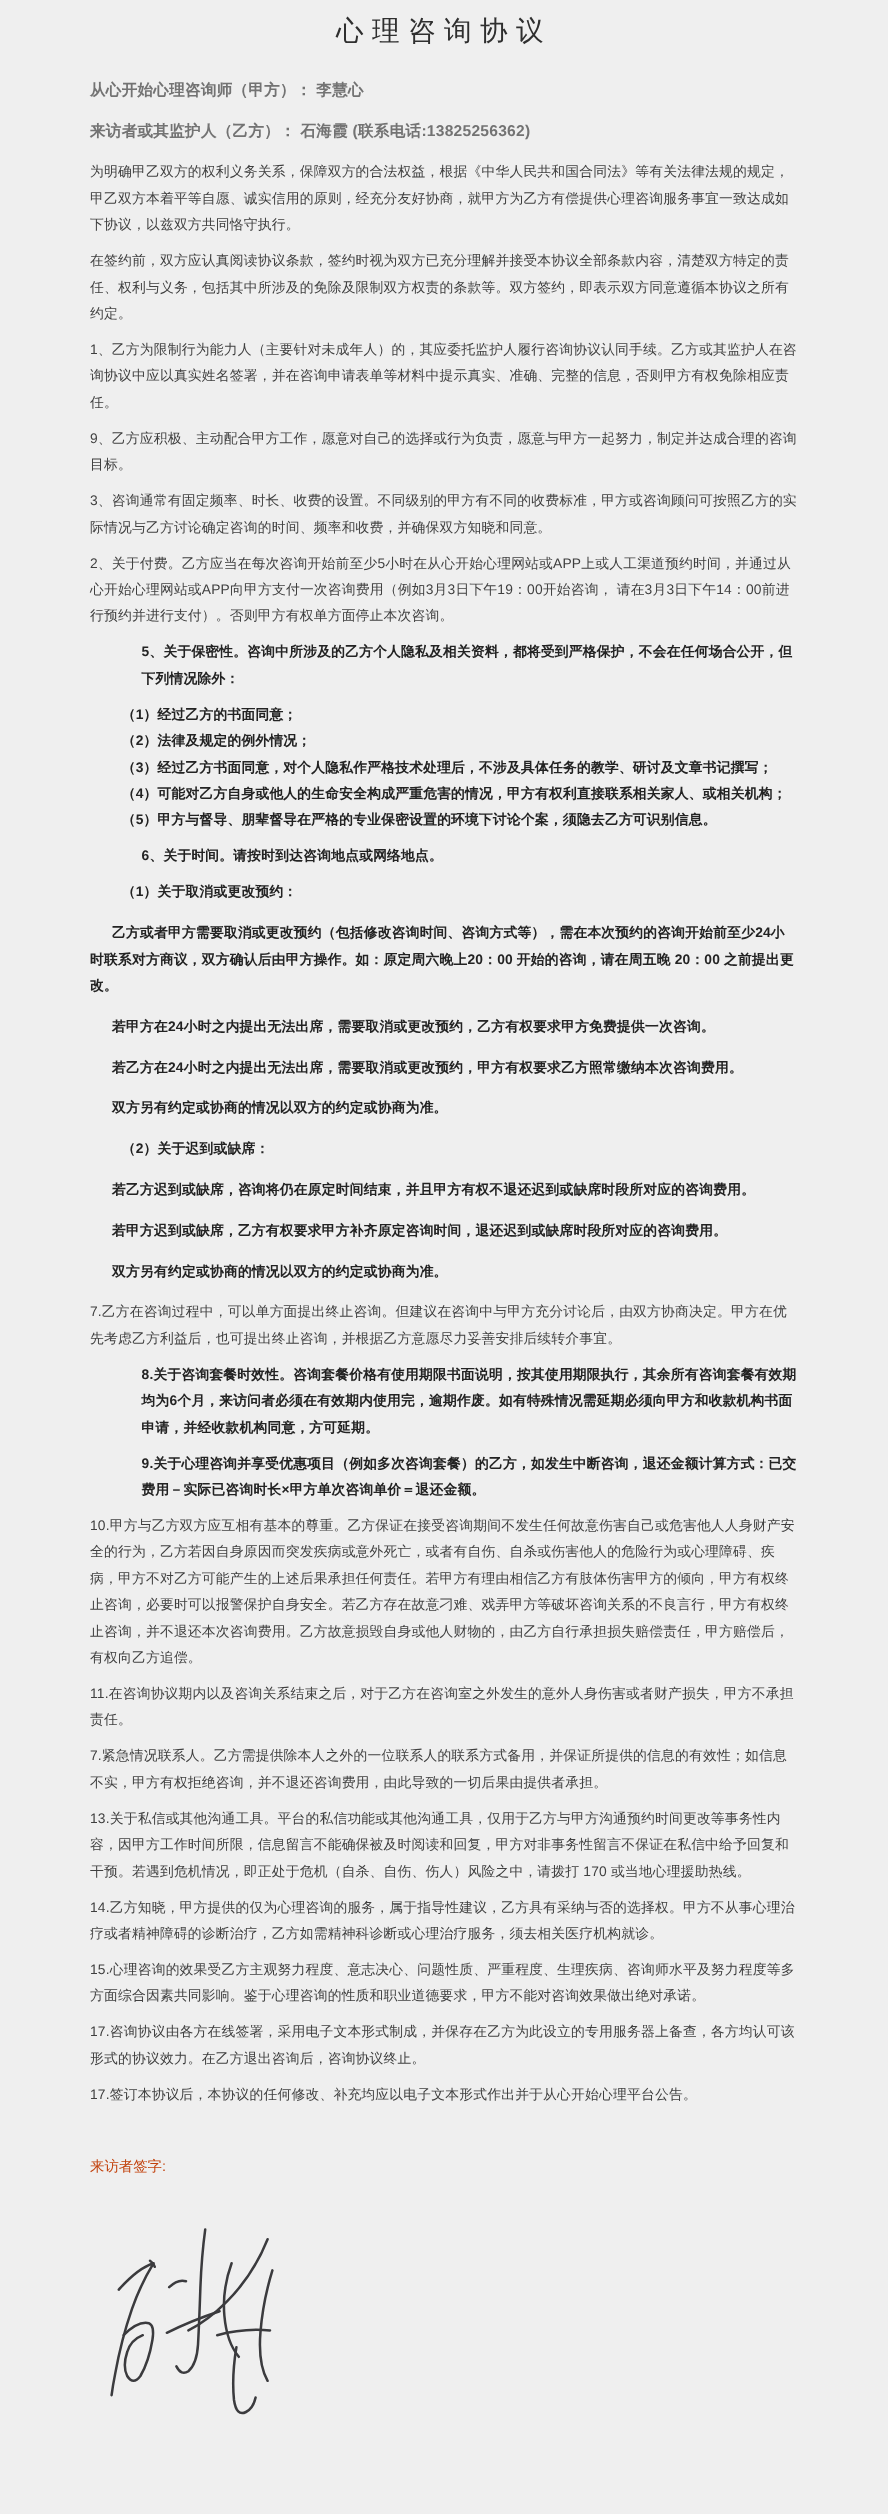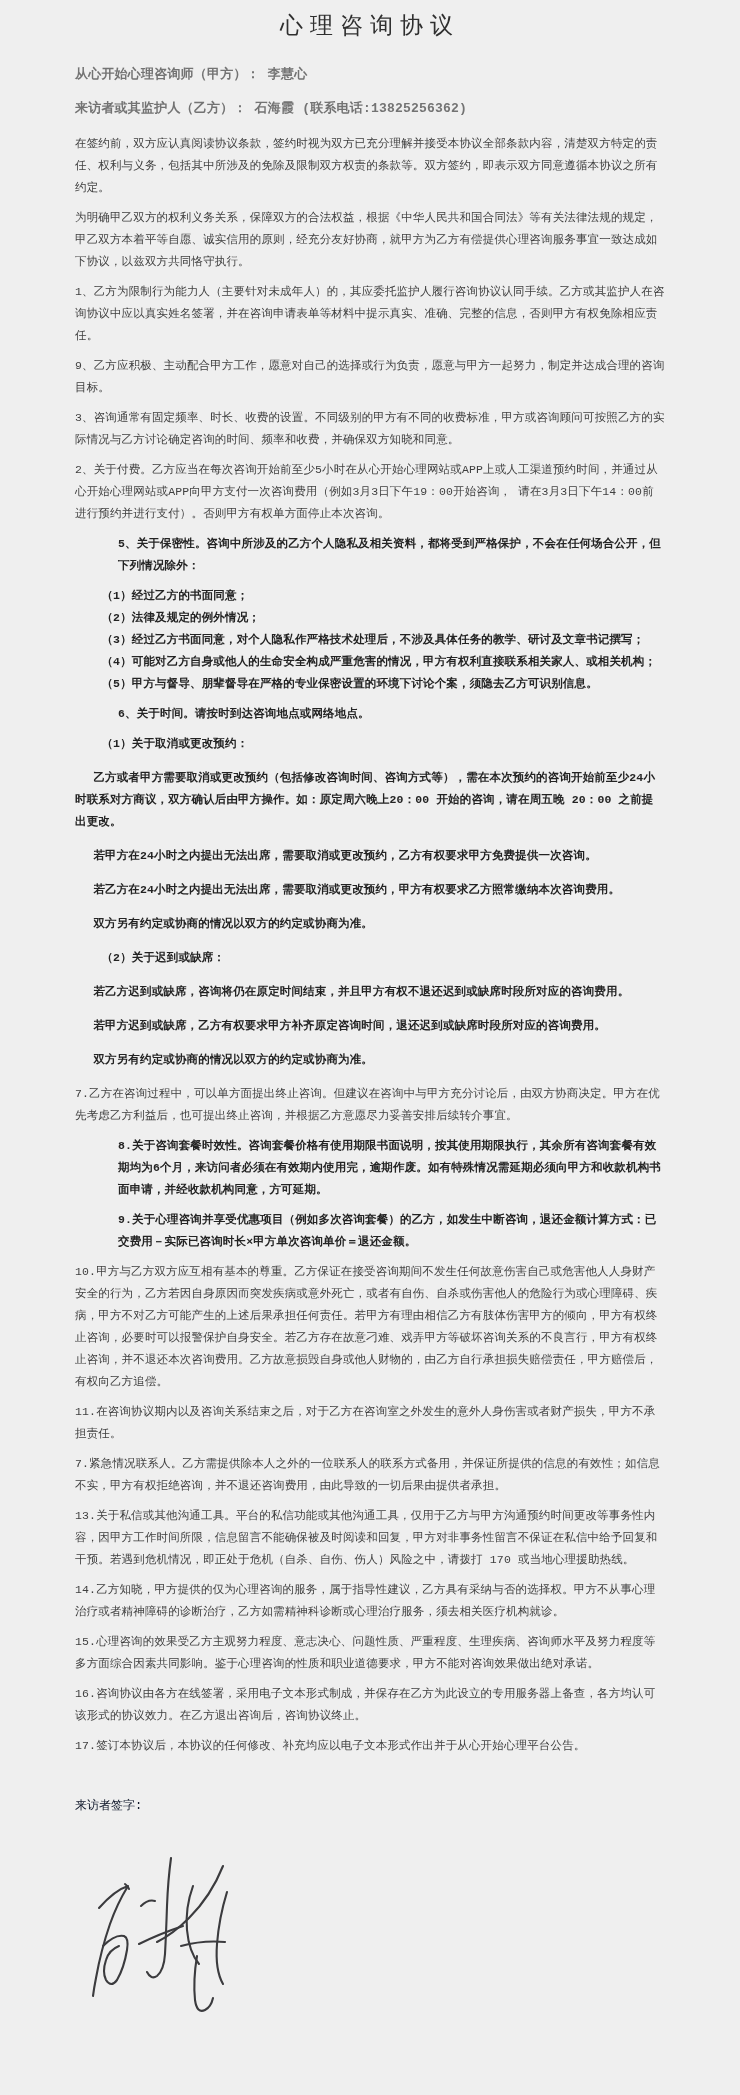--- a/index.html
+++ b/index.html
@@ -5,21 +5,21 @@
   html, body { margin: 0; padding: 0; }
   body {
     width: 740px;
     height: 2095px;
     overflow: hidden;
     background: #efefef;
     font-family: "Liberation Sans", "DejaVu Sans", sans-serif;
     color: #3f3f3f;
     position: relative;
   }
-  .doc { padding: 6px 75px 0 75px; font-family: Liberation Mono, monospace; }
+  .doc { padding: 6px 75px 0 75px; }
   .title {
     text-align: center;
     font-size: 23px;
     font-weight: 500;
     letter-spacing: 7px;
     color: #2f2f2f;
     margin: 4px 0 24px 0;
   }
   .party {
     font-weight: bold;
@@ -38,21 +38,21 @@
   }
   .para.bold {
     font-weight: bold;
     color: #232323;
     margin-left: 43px;
   }
   .para.ind-a { text-indent: 2.3em; margin: 0 0; }
   .para.ind-b { text-indent: 1.6em; margin: 12px 0; }
   .sig-label {
     font-size: 12px;
-    color: #0f172a;
+    color: #c2410c;
     margin: 40px 0 0 0;
   }
   .sig-wrap { margin: 14px 0 0 6px; height: 200px; }
   .sig-svg path {
     fill: none;
     stroke: #3b3b3e;
     stroke-width: 2.1;
     stroke-linecap: round;
     stroke-linejoin: round;
   }
@@ -61,22 +61,22 @@
 <body style="background: rgb(239, 239, 239);">
 
 <div class="doc">
 
   <h1 class="title">心理咨询协议</h1>
 
   <p class="party">从心开始心理咨询师（甲方）： 李慧心</p>
   <p class="party">来访者或其监护人（乙方）： 石海霞 (联系电话:13825256362)</p>
 
   <div id="paras">
+      <p class="para">为明确甲乙双方的权利义务关系，保障双方的合法权益，根据《中华人民共和国合同法》等有关法律法规的规定，甲乙双方本着平等自愿、诚实信用的原则，经充分友好协商，就甲方为乙方有偿提供心理咨询服务事宜一致达成如下协议，以兹双方共同恪守执行。</p>
       <p class="para">在签约前，双方应认真阅读协议条款，签约时视为双方已充分理解并接受本协议全部条款内容，清楚双方特定的责任、权利与义务，包括其中所涉及的免除及限制双方权责的条款等。双方签约，即表示双方同意遵循本协议之所有约定。</p>
-      <p class="para">为明确甲乙双方的权利义务关系，保障双方的合法权益，根据《中华人民共和国合同法》等有关法律法规的规定，甲乙双方本着平等自愿、诚实信用的原则，经充分友好协商，就甲方为乙方有偿提供心理咨询服务事宜一致达成如下协议，以兹双方共同恪守执行。</p>
       <p class="para">1、乙方为限制行为能力人（主要针对未成年人）的，其应委托监护人履行咨询协议认同手续。乙方或其监护人在咨询协议中应以真实姓名签署，并在咨询申请表单等材料中提示真实、准确、完整的信息，否则甲方有权免除相应责任。</p>
       <p class="para">9、乙方应积极、主动配合甲方工作，愿意对自己的选择或行为负责，愿意与甲方一起努力，制定并达成合理的咨询目标。</p>
       <p class="para">3、咨询通常有固定频率、时长、收费的设置。不同级别的甲方有不同的收费标准，甲方或咨询顾问可按照乙方的实际情况与乙方讨论确定咨询的时间、频率和收费，并确保双方知晓和同意。</p>
       <p class="para">2、关于付费。乙方应当在每次咨询开始前至少5小时在从心开始心理网站或APP上或人工渠道预约时间，并通过从心开始心理网站或APP向甲方支付一次咨询费用（例如3月3日下午19：00开始咨询， 请在3月3日下午14：00前进行预约并进行支付）。否则甲方有权单方面停止本次咨询。</p>
       <p class="para bold">5、关于保密性。咨询中所涉及的乙方个人隐私及相关资料，都将受到严格保护，不会在任何场合公开，但下列情况除外：</p>
       <p class="para bold ind-a">（1）经过乙方的书面同意；</p>
       <p class="para bold ind-a">（2）法律及规定的例外情况；</p>
       <p class="para bold ind-a">（3）经过乙方书面同意，对个人隐私作严格技术处理后，不涉及具体任务的教学、研讨及文章书记撰写；</p>
       <p class="para bold ind-a">（4）可能对乙方自身或他人的生命安全构成严重危害的情况，甲方有权利直接联系相关家人、或相关机构；</p>
       <p class="para bold ind-a">（5）甲方与督导、朋辈督导在严格的专业保密设置的环境下讨论个案，须隐去乙方可识别信息。</p>
@@ -92,21 +92,21 @@
       <p class="para bold ind-b">双方另有约定或协商的情况以双方的约定或协商为准。</p>
       <p class="para">7.乙方在咨询过程中，可以单方面提出终止咨询。但建议在咨询中与甲方充分讨论后，由双方协商决定。甲方在优先考虑乙方利益后，也可提出终止咨询，并根据乙方意愿尽力妥善安排后续转介事宜。</p>
       <p class="para bold">8.关于咨询套餐时效性。咨询套餐价格有使用期限书面说明，按其使用期限执行，其余所有咨询套餐有效期均为6个月，来访问者必须在有效期内使用完，逾期作废。如有特殊情况需延期必须向甲方和收款机构书面申请，并经收款机构同意，方可延期。</p>
       <p class="para bold">9.关于心理咨询并享受优惠项目（例如多次咨询套餐）的乙方，如发生中断咨询，退还金额计算方式：已交费用－实际已咨询时长×甲方单次咨询单价＝退还金额。</p>
       <p class="para">10.甲方与乙方双方应互相有基本的尊重。乙方保证在接受咨询期间不发生任何故意伤害自己或危害他人人身财产安全的行为，乙方若因自身原因而突发疾病或意外死亡，或者有自伤、自杀或伤害他人的危险行为或心理障碍、疾病，甲方不对乙方可能产生的上述后果承担任何责任。若甲方有理由相信乙方有肢体伤害甲方的倾向，甲方有权终止咨询，必要时可以报警保护自身安全。若乙方存在故意刁难、戏弄甲方等破坏咨询关系的不良言行，甲方有权终止咨询，并不退还本次咨询费用。乙方故意损毁自身或他人财物的，由乙方自行承担损失赔偿责任，甲方赔偿后，有权向乙方追偿。</p>
       <p class="para">11.在咨询协议期内以及咨询关系结束之后，对于乙方在咨询室之外发生的意外人身伤害或者财产损失，甲方不承担责任。</p>
       <p class="para">7.紧急情况联系人。乙方需提供除本人之外的一位联系人的联系方式备用，并保证所提供的信息的有效性；如信息不实，甲方有权拒绝咨询，并不退还咨询费用，由此导致的一切后果由提供者承担。</p>
       <p class="para">13.关于私信或其他沟通工具。平台的私信功能或其他沟通工具，仅用于乙方与甲方沟通预约时间更改等事务性内容，因甲方工作时间所限，信息留言不能确保被及时阅读和回复，甲方对非事务性留言不保证在私信中给予回复和干预。若遇到危机情况，即正处于危机（自杀、自伤、伤人）风险之中，请拨打 170 或当地心理援助热线。</p>
       <p class="para">14.乙方知晓，甲方提供的仅为心理咨询的服务，属于指导性建议，乙方具有采纳与否的选择权。甲方不从事心理治疗或者精神障碍的诊断治疗，乙方如需精神科诊断或心理治疗服务，须去相关医疗机构就诊。</p>
       <p class="para">15.心理咨询的效果受乙方主观努力程度、意志决心、问题性质、严重程度、生理疾病、咨询师水平及努力程度等多方面综合因素共同影响。鉴于心理咨询的性质和职业道德要求，甲方不能对咨询效果做出绝对承诺。</p>
-      <p class="para">16.咨询协议由各方在线签署，采用电子文本形式制成，并保存在乙方为此设立的专用服务器上备查，各方均认可该形式的协议效力。在乙方退出咨询后，咨询协议终止。</p>
+      <p class="para">17.咨询协议由各方在线签署，采用电子文本形式制成，并保存在乙方为此设立的专用服务器上备查，各方均认可该形式的协议效力。在乙方退出咨询后，咨询协议终止。</p>
       <p class="para">17.签订本协议后，本协议的任何修改、补充均应以电子文本形式作出并于从心开始心理平台公告。</p>
     </div>
 
   <p class="sig-label">来访者签字:</p>
 
   <div class="sig-wrap">
     <svg class="sig-svg" width="150" height="200" viewBox="0 0 150 200">
 
       <path d="M44,56 q3,2 4,5"></path>
       <path d="M18,80 Q34,62 47,58 Q36,76 29,96 Q20,122 15,150 Q13,160 12,168"></path>

